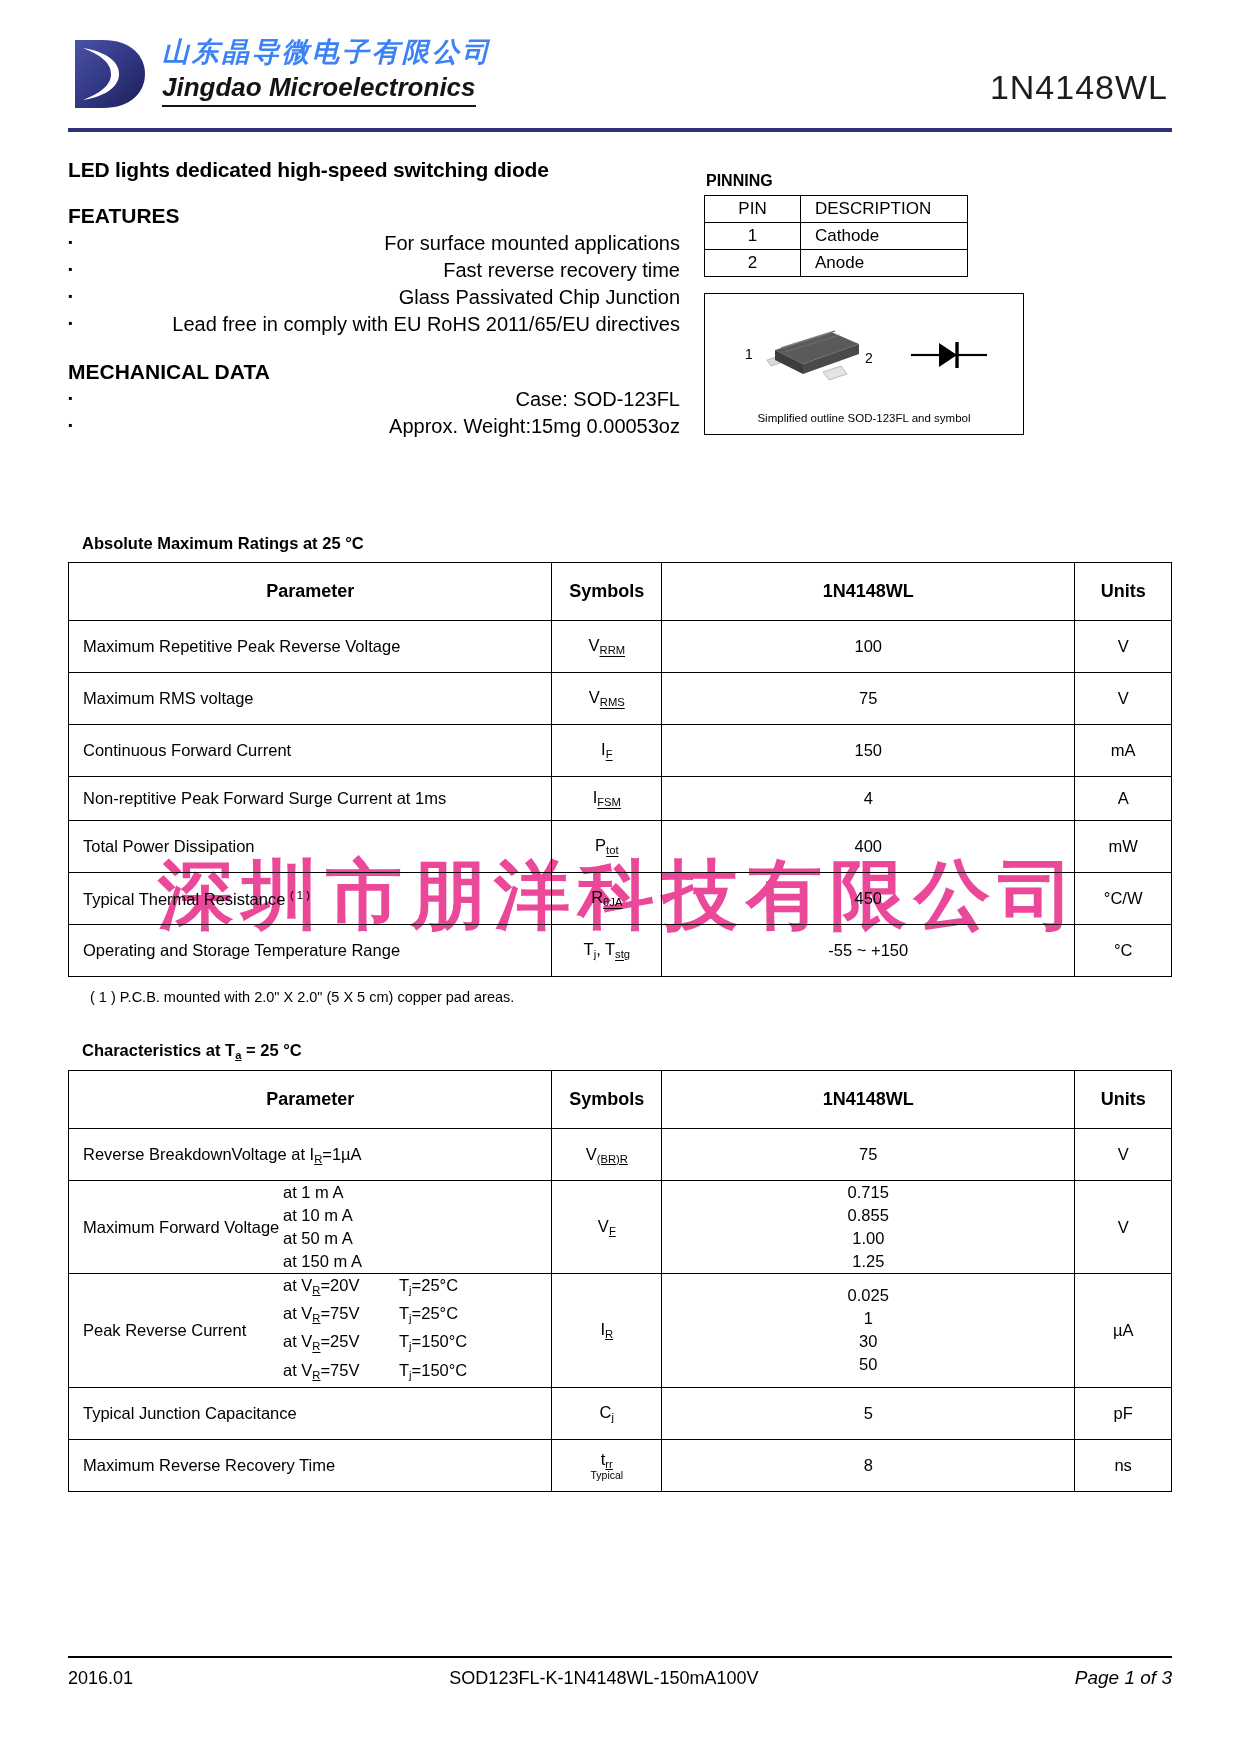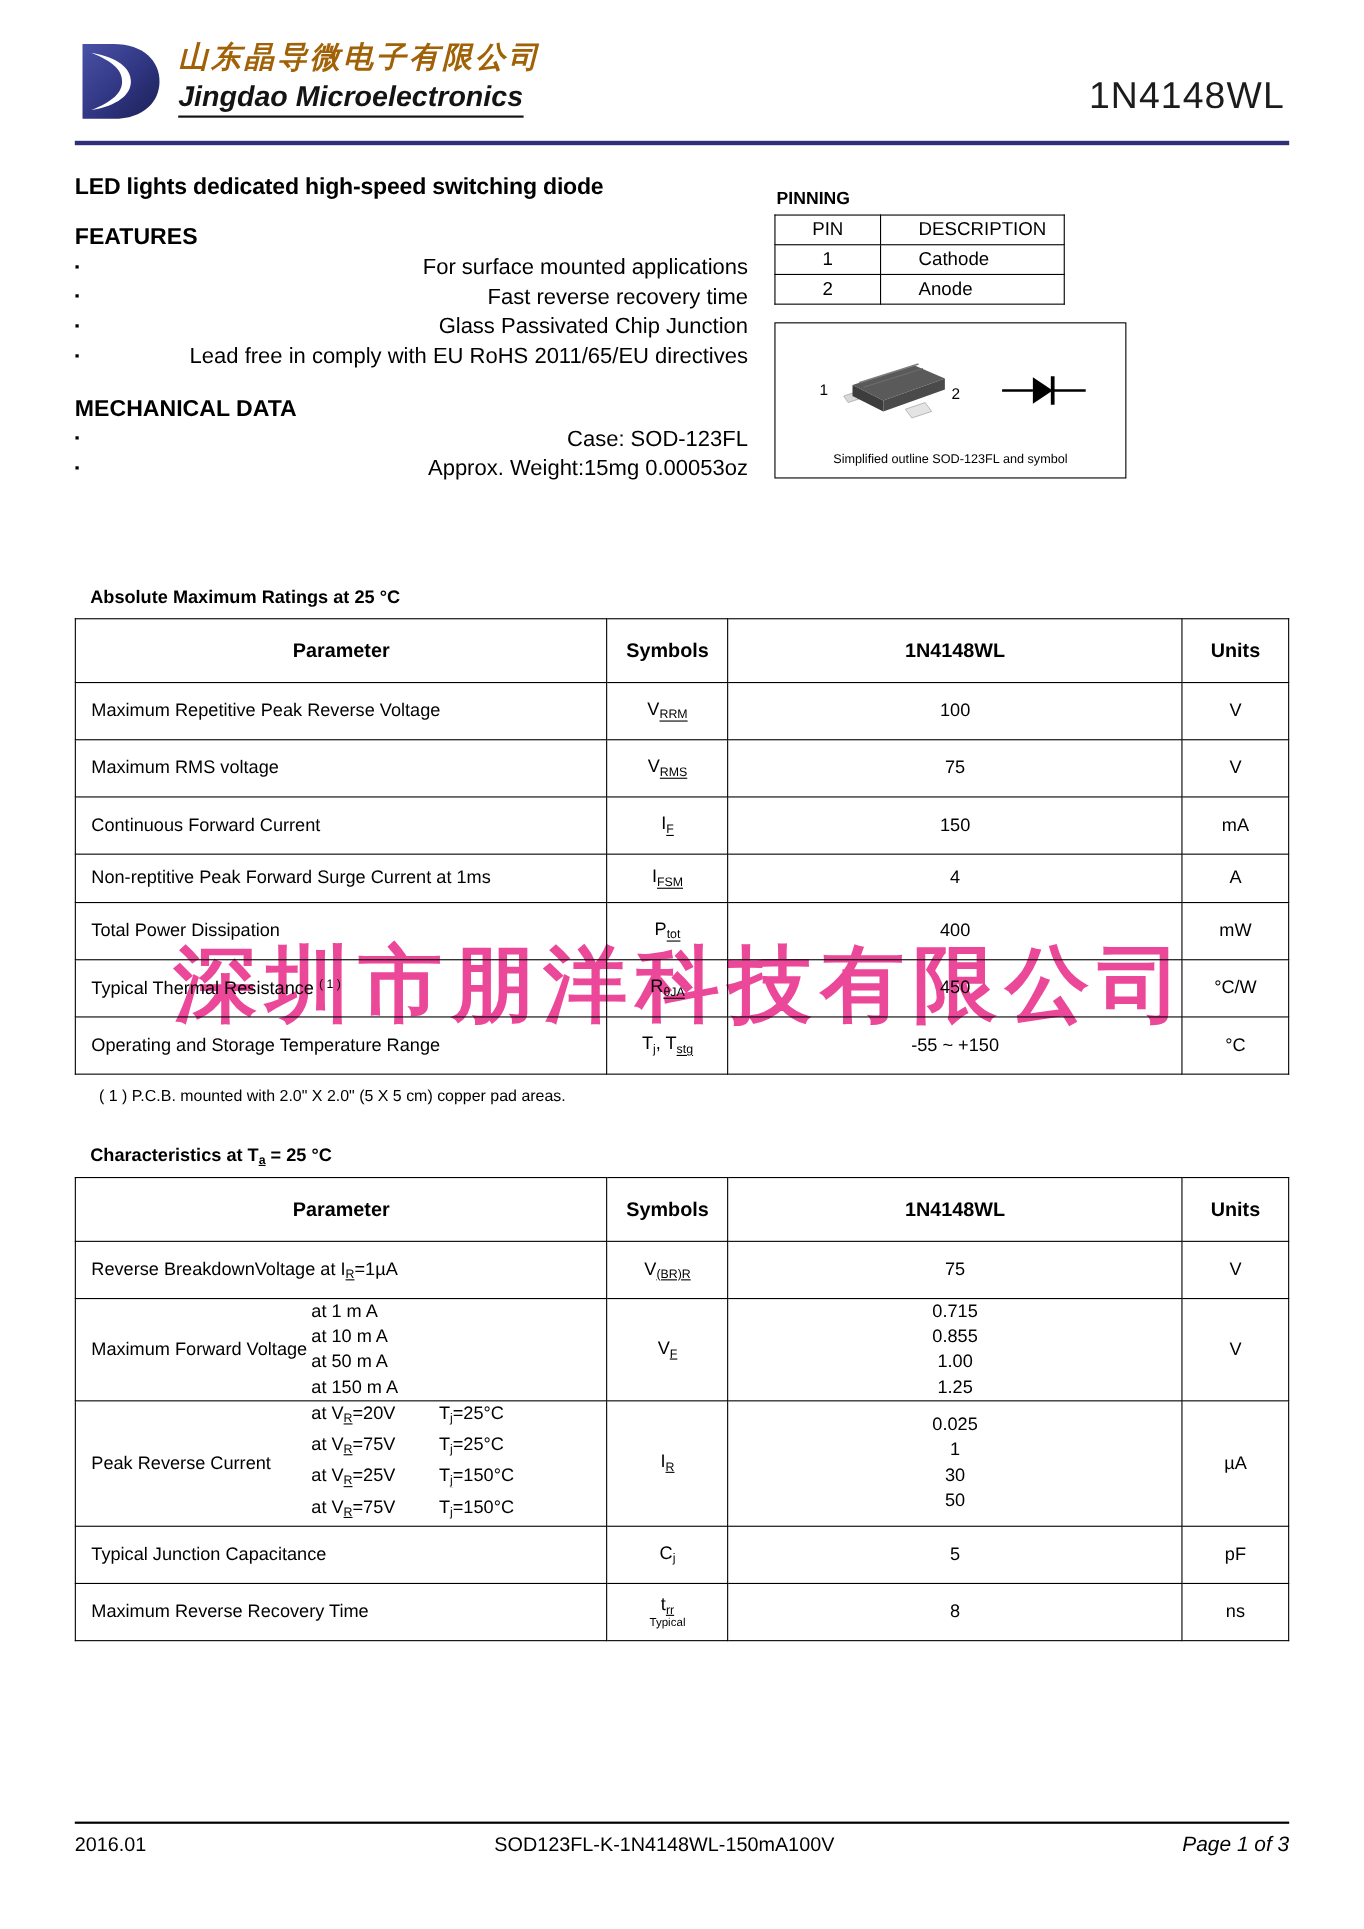--- a/index.html
+++ b/index.html
@@ -44,21 +44,21 @@
   }
   #company-names {
     position: absolute; left: 94px; top: 0px;
   }
   .cn-name {
     font-size: 27px;
     font-weight: bold;
     font-style: italic;
     letter-spacing: 3px;
     line-height: 36px;
-    color: #a16207;
+    color: #3b82f6;
   }
   .en-name {
     font-size: 26px;
     font-weight: bold;
     font-style: italic;
     line-height: 34px;
     color: #141414;
     border-bottom: 2px solid #141414;
     display: inline-block;
     padding-bottom: 1px;
@@ -124,21 +124,21 @@
     margin-left: 18px;
     table-layout: fixed;
   }
   table.pinning td {
     border: 1.6px solid #000;
     height: 27px;
     font-size: 17px;
     padding: 0 4px;
   }
   table.pinning td.pin-col { width: 96px; text-align: center; }
-  table.pinning td.desc-col { padding-left: 34px; }
+  table.pinning td.desc-col { padding-left: 14px; }
 
   #outline-box {
     margin-left: 18px;
     margin-top: 16px;
     width: 320px;
     height: 142px;
     border: 1.6px solid #000;
     position: relative;
   }
   #outline-caption {

